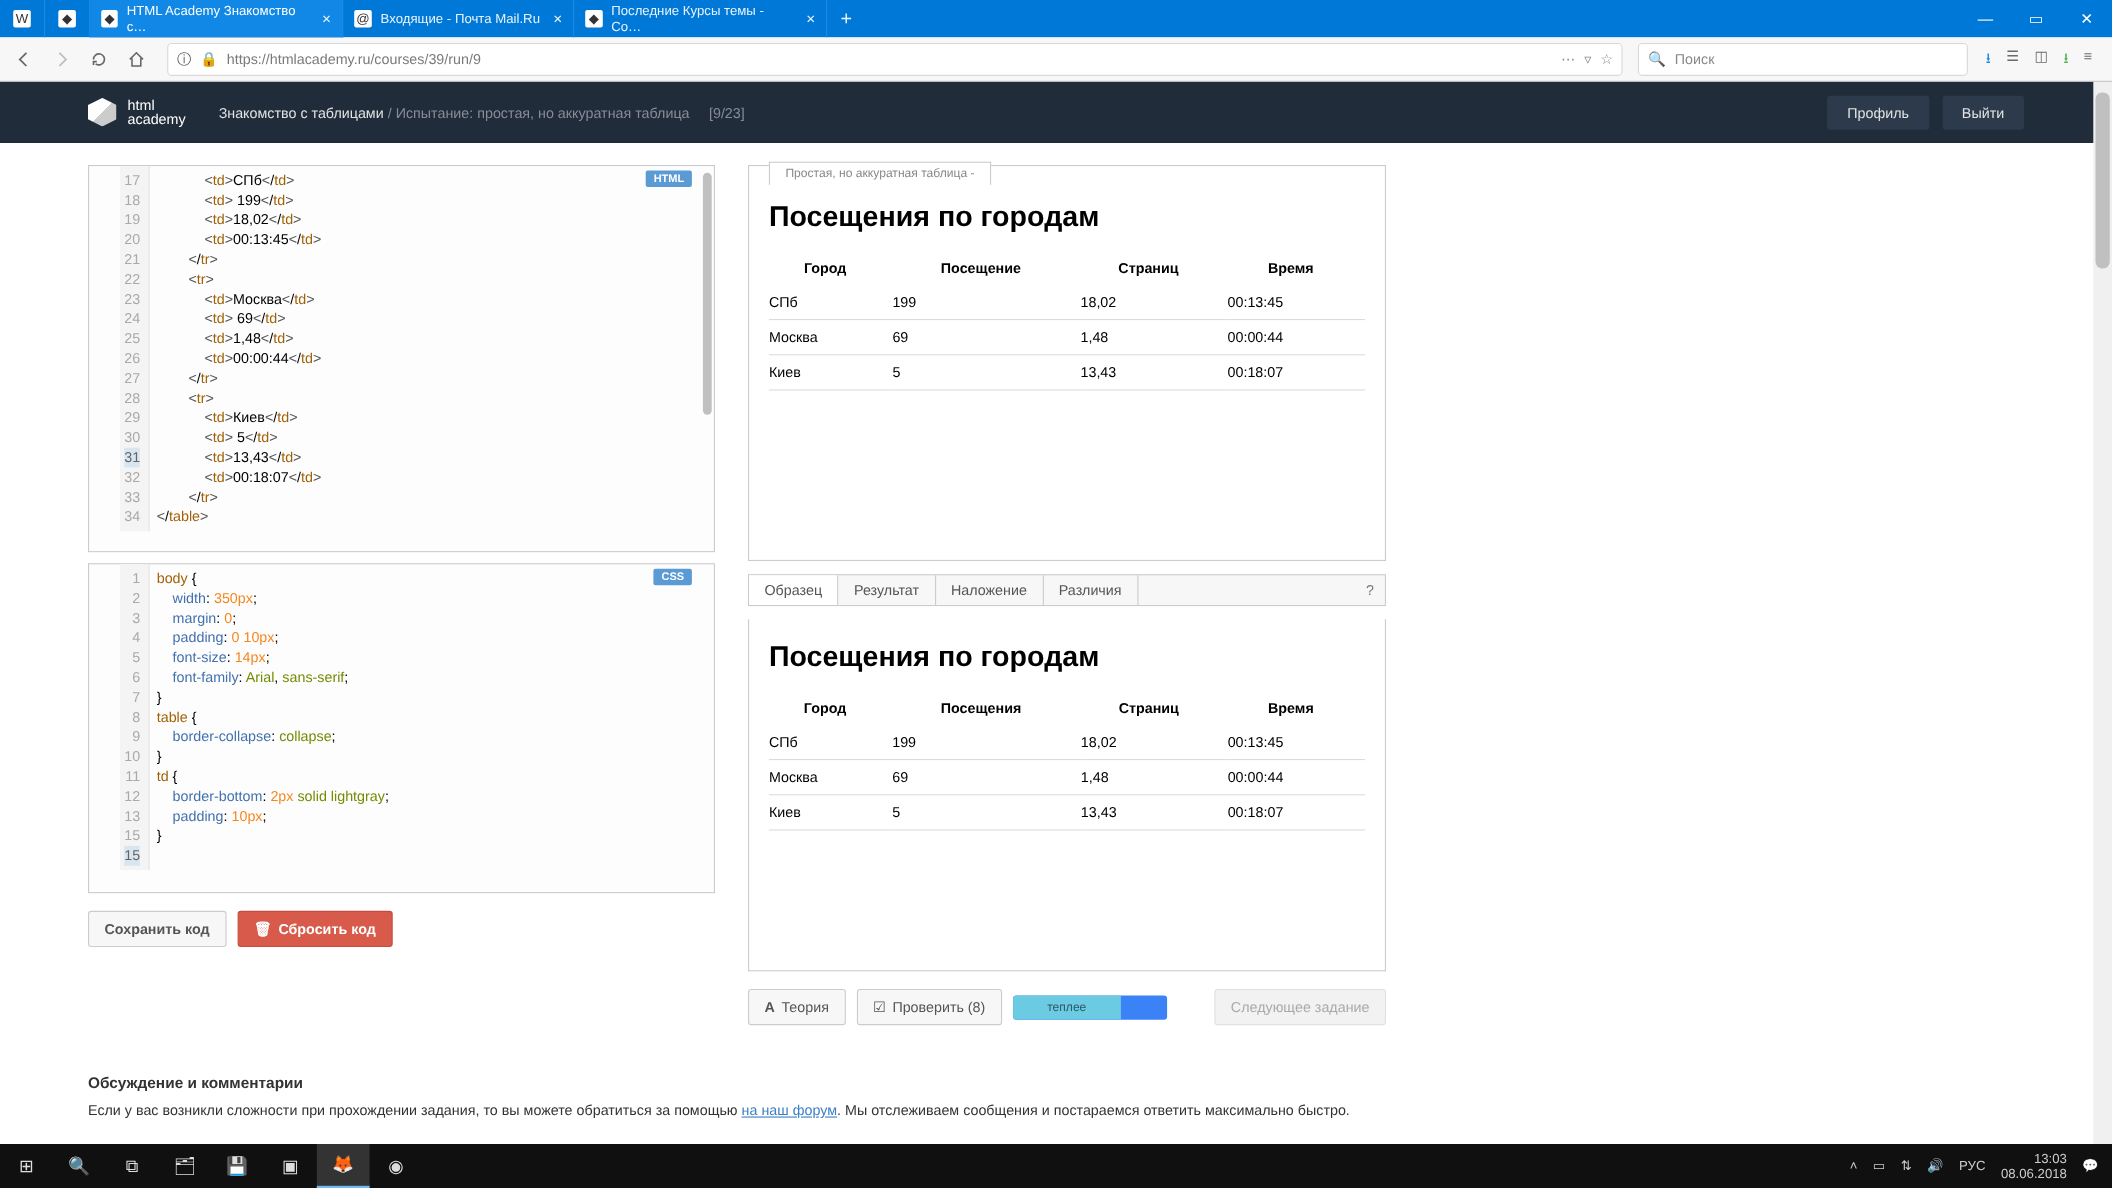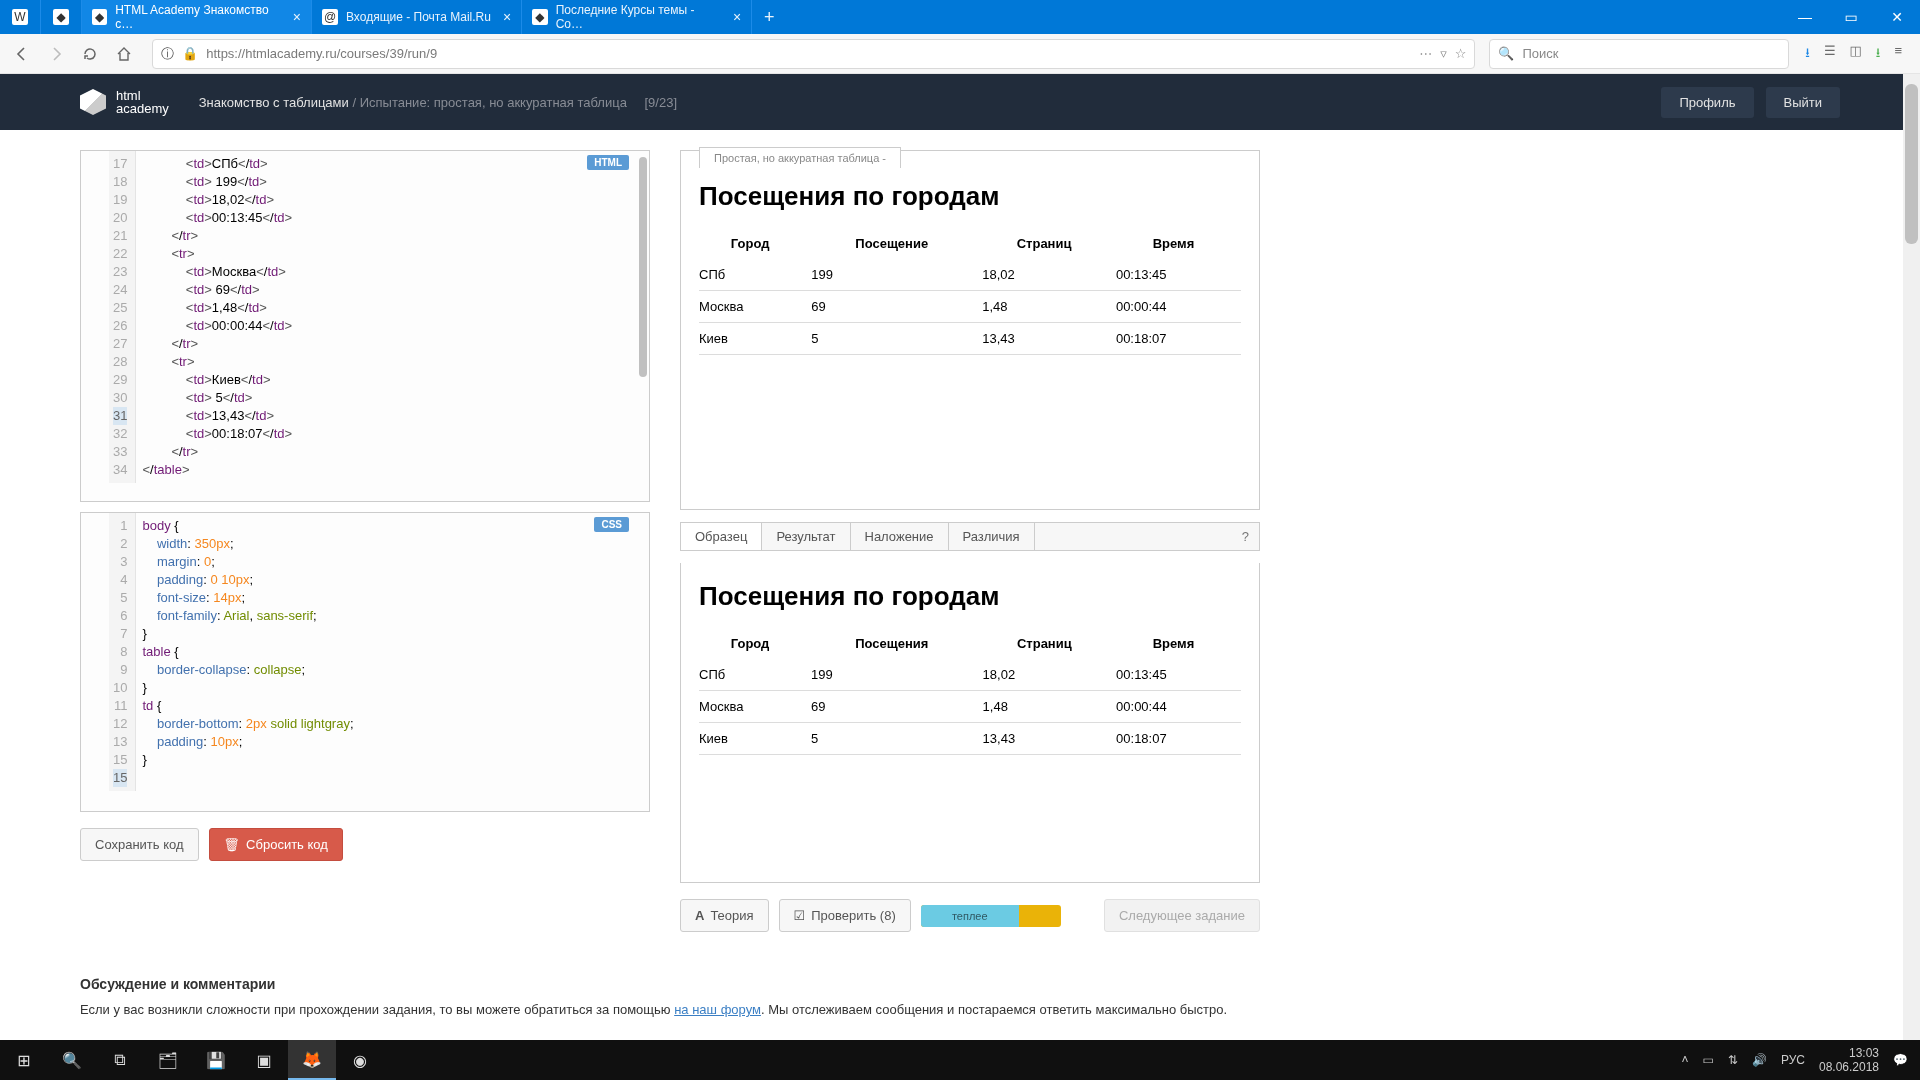--- a/index.html
+++ b/index.html
@@ -36,42 +36,42 @@
   .right-col{width:580px;display:flex;flex-direction:column;gap:12px;}
   .editor{border:1px solid #ccc;background:#fdfdfd;position:relative;font-family:Consolas,Monaco,monospace;font-size:13px;}
   .editor .badge{position:absolute;top:4px;right:20px;background:#5b9bd5;color:#fff;font-size:10px;font-weight:bold;padding:2px 7px;border-radius:2px;}
   .editor.css .badge{background:#5b9bd5;}
   .editor .lines{display:flex;}
   .gutter{background:#f4f4f4;border-right:1px solid #e4e4e4;text-align:right;color:#aaa;padding:4px 8px 4px 4px;user-select:none;margin-left:28px;}
   .gutter div{height:18px;line-height:18px;}
   .gutter .hl{background:#d8e6f2;color:#666;}
   .code{padding:4px 6px;white-space:pre;flex:1;}
   .code div{height:18px;line-height:18px;}  
-  .tag{color:#701a75;}
+  .tag{color:#a16207;}
   .attr{color:#4271ae;}
   .val{color:#718c00;}
   .num{color:#f5871f;}
   .punc{color:#555;}
   .scroll-html{position:absolute;right:2px;top:6px;bottom:6px;width:10px;}
   .scroll-thumb{position:absolute;right:0;width:8px;background:#c0c0c0;border-radius:4px;}
-  .buttons-row{display:flex;gap:10px;margin-top:6px;}
+  .buttons-row{display:flex;gap:10px;margin-top:6px;font-weight:bold;}
   .btn{padding:8px 14px;border-radius:3px;font-size:13px;border:1px solid #ccc;background:#f7f7f7;color:#555;display:inline-flex;align-items:center;gap:6px;}
   .btn.danger{background:#d75a4a;color:#fff;border-color:#c44d3f;}
   .preview-pane{border:1px solid #ccc;background:#fff;padding:12px 18px 20px;position:relative;}
   .pv-tab{position:absolute;top:-4px;left:18px;background:#fff;border:1px solid #ccc;border-bottom:none;padding:4px 14px;font-size:11px;color:#888;}
   .pv-title{font-size:26px;font-weight:bold;margin:18px 0 16px;}
   .pv-table{width:100%;border-collapse:collapse;font-size:13px;}
   .pv-table th{text-align:center;font-weight:bold;padding:8px 10px 8px 0;}
   .pv-table td{border-bottom:1px solid #dcdcdc;padding:8px 10px 8px 0;}
   .tabs-row{display:flex;border:1px solid #ccc;background:#f7f7f7;font-size:13px;}
   .tabs-row .t{padding:6px 14px;border-right:1px solid #ccc;color:#555;}
   .tabs-row .t.active{background:#fff;font-weight:500;}
   .tabs-row .q{padding:6px 10px;color:#777;margin-left:auto;}
   .action-row{display:flex;gap:10px;align-items:center;margin-top:4px;}
-  .progress{flex:0 0 140px;height:22px;position:relative;background:#eab308;border-radius:3px;overflow:hidden;}
+  .progress{flex:0 0 140px;height:22px;position:relative;background:#3b82f6;border-radius:3px;overflow:hidden;}
   .progress .fill{position:absolute;left:0;top:0;bottom:0;width:70%;background:linear-gradient(90deg,#6bcbe3,#6bcbe3);display:flex;align-items:center;justify-content:center;font-size:11px;color:#305964;}
   .btn.disabled{background:#f2f2f2;color:#aaa;border-color:#e0e0e0;margin-left:auto;}
   .discussion{padding:4px 80px 20px;font-size:13px;color:#333;}
   .discussion h3{font-size:14px;font-weight:bold;margin-bottom:10px;}
   .discussion a{color:#3b7fc4;}
   .right-scrollbar{position:absolute;right:0;top:0;bottom:0;width:17px;background:#f0f0f0;}
   .right-scrollbar .thumb{position:absolute;left:2px;right:2px;top:10px;height:160px;background:#c0c0c0;border-radius:6px;}
   .taskbar{height:40px;background:#101010;display:flex;align-items:center;color:#fff;font-size:12px;position:relative;}
   .taskbar .tbicon{width:48px;height:40px;display:flex;align-items:center;justify-content:center;color:#ddd;font-size:16px;}
   .taskbar .tbicon.active{background:#333;border-bottom:2px solid #76b9ed;}

